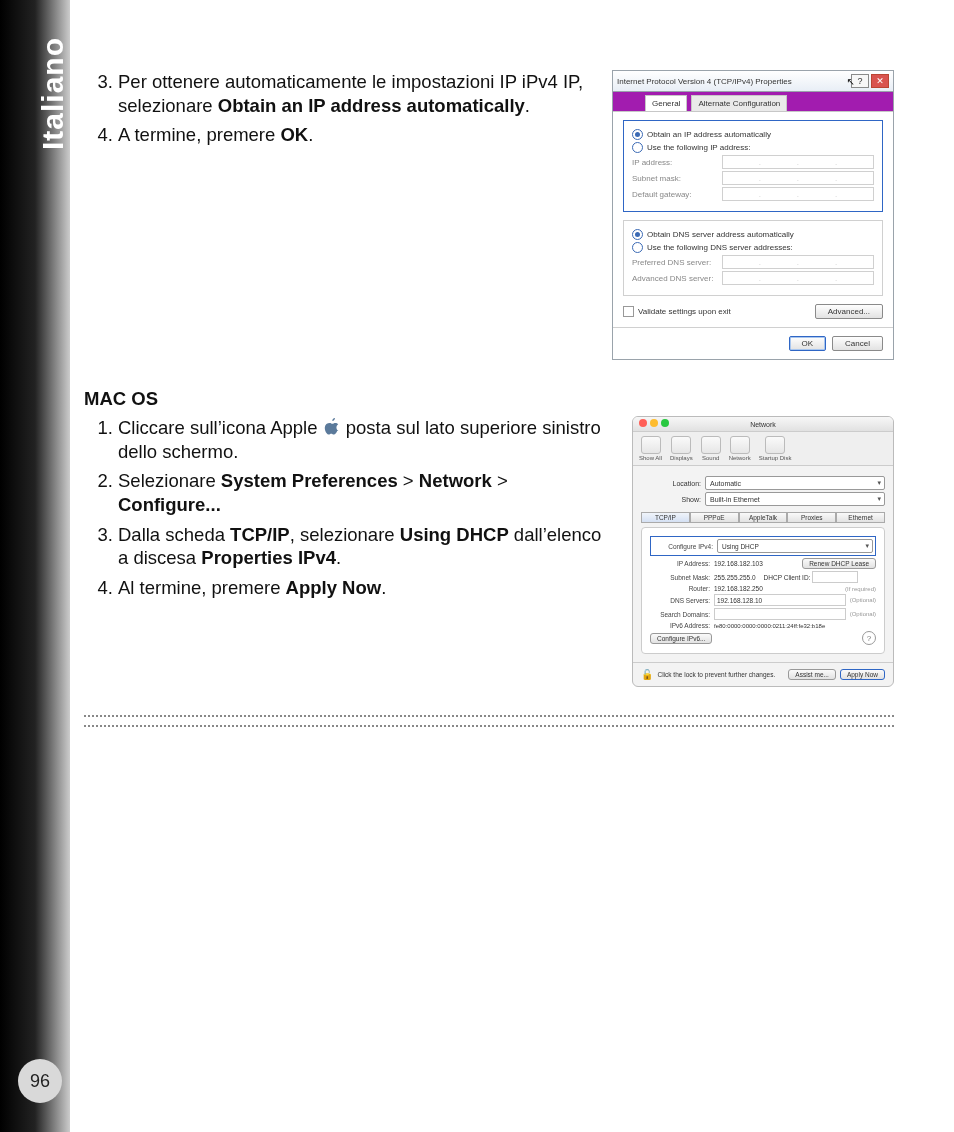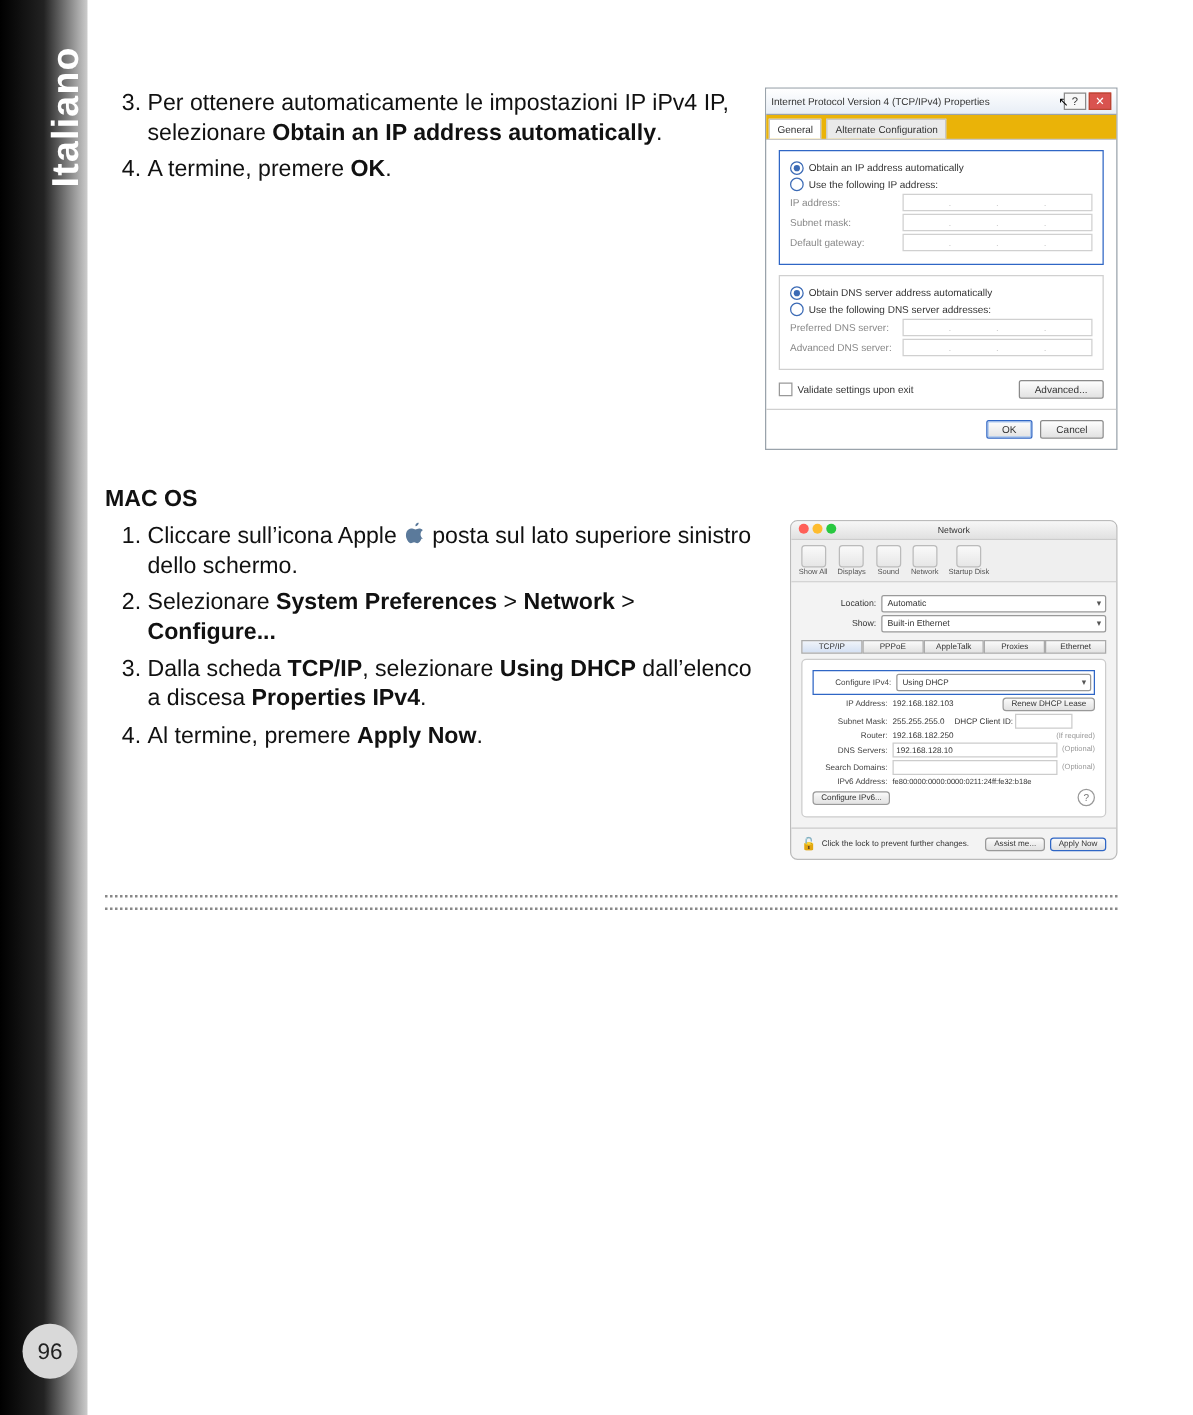--- a/index.html
+++ b/index.html
@@ -99,21 +99,21 @@
     width: 16px; height: 12px; border: 1px solid #8a8a8a;
     display: flex; align-items: center; justify-content: center;
     font-size: 9px; line-height: 1;
   }
   .win-controls .close { background: #d9534f; color:#fff; border-color:#b43; }
   .win-controls .norm { background: #f7f7f7; }
   .cursor {
     position: absolute; right: 38px; top: 5px; font-size: 10px; color:#000;
   }
   .win-tabs {
-    display: flex; background: #eab308; border-bottom: 1px solid #c7c7c7;
+    display: flex; background: #a21caf; border-bottom: 1px solid #c7c7c7; padding-left: 30px;
   }
   .win-tab {
     padding: 3px 6px; border: 1px solid #c7c7c7; border-bottom: none;
     background: #fff; margin: 3px 2px 0 2px; font-size: 8px;
   }
   .win-tab.inactive { background: #eaeaea; }
   .win-body { padding: 8px 10px; }
   .win-desc { font-size: 8px; color:#333; margin-bottom: 8px; line-height:1.2; }
   .group {
     border: 1px solid #2f66c5;

